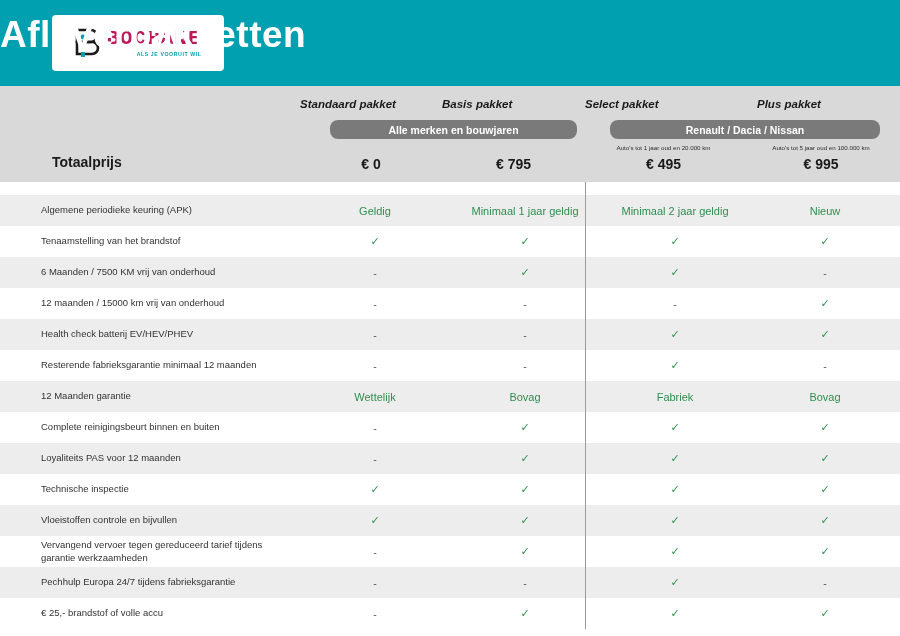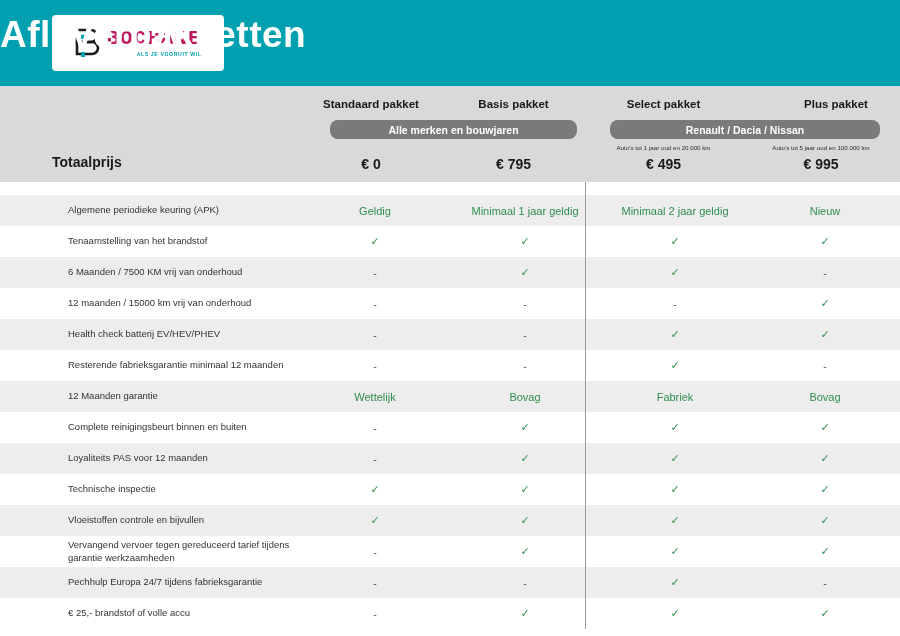--- a/index.html
+++ b/index.html
@@ -81,21 +81,22 @@
   }
   .group-left { position: absolute; left: 300px; width: 285px; top: 0; bottom: 0; }
   .group-right { position: absolute; left: 585px; right: 0; top: 0; bottom: 0; }
 
   .pkg-name {
     position: absolute;
     top: 12px;
     font-size: 11.5px;
     font-weight: bold;
     color: #1a1a1a;
-    text-align: center;
+    text-align: left;
+    font-style: italic;
   }
   .band {
     position: absolute;
     top: 34px;
     height: 19px;
     background: #7a7a7a;
     color: #ffffff;
     font-size: 10.5px;
     font-weight: bold;
     display: flex;
@@ -132,21 +133,21 @@
   .row {
     display: flex;
     align-items: center;
     min-height: 31px;
     background: #ffffff;
   }
   .row.alt { background: #ededed; }
   .row .c-label {
     width: 300px;
     flex: none;
-    padding-left: 68px;
+    padding-left: 41px;
     padding-right: 8px;
     font-size: 9.5px;
     color: #333333;
     line-height: 1.35;
   }
   .row .c-val {
     flex: 1;
     text-align: center;
     font-size: 10.5px;
     color: #2f8f4e;

